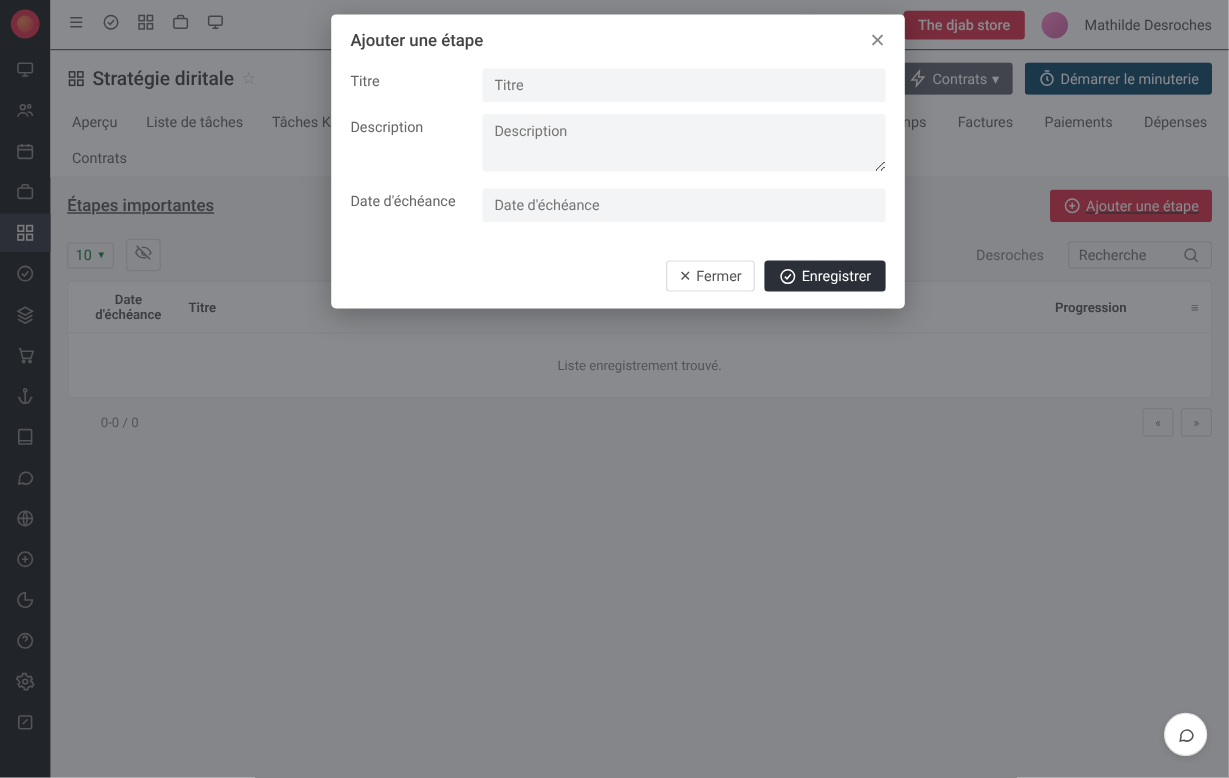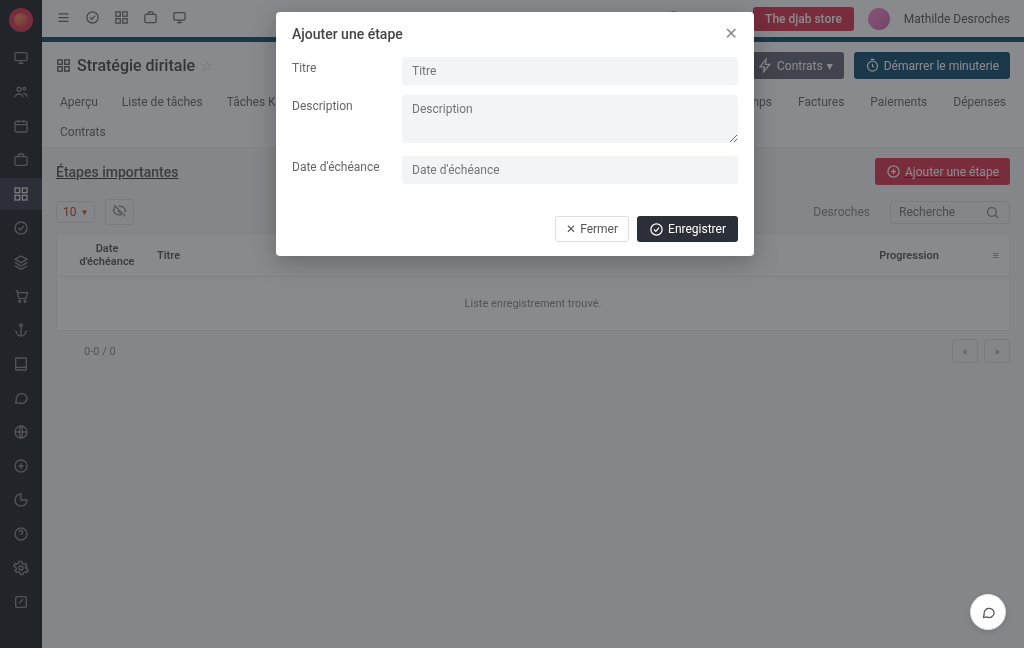--- a/index.html
+++ b/index.html
@@ -7,21 +7,21 @@
 
 .sidebar-dark { position: absolute; left: 0; top: 0; width: 42px; height: 648px; background: #1a1d23; display: flex; flex-direction: column; align-items: center; padding-top: 8px; gap: 2px; }
 .sidebar-dark .logo { width: 24px; height: 24px; background: #d9304c; border-radius: 50%; margin-bottom: 8px; position: relative; }
 .sidebar-dark .logo::after { content: ""; position: absolute; width: 14px; height: 14px; left: 5px; top: 5px; background: radial-gradient(circle at 30% 30%, #e85, #d9304c); border-radius: 50%; }
 .sidebar-dark .nav-item { width: 42px; height: 32px; display: flex; align-items: center; justify-content: center; color: #888; cursor: pointer; }
 .sidebar-dark .nav-item.active { background: #323640; color: #ddd; }
 .sidebar-dark .nav-item svg { width: 16px; height: 16px; }
 
 .main-area { position: absolute; left: 42px; top: 0; right: 0; bottom: 0; }
 
-.top-header { height: 42px; display: flex; align-items: center; padding: 0 14px; background: #fff; border-bottom: 5px solid #0c4a6e; gap: 12px; }
+.top-header { height: 42px; display: flex; align-items: center; padding: 0 14px; background: #fff; border-bottom: 1px solid #0c4a6e; gap: 12px; }
 .top-header .left-icons { display: flex; gap: 14px; color: #666; }
 .top-header .spacer { flex: 1; }
 .top-header .right-icons { display: flex; align-items: center; gap: 14px; color: #666; }
 .btn-store { background: #d9304c; color: #fff; padding: 5px 12px; border-radius: 3px; font-size: 12px; font-weight: 500; cursor: pointer; }
 .avatar { width: 22px; height: 22px; border-radius: 50%; background: linear-gradient(135deg,#f8c,#c6a); }
 .user-name { font-size: 12px; color: #555; }
 
 .page-header { background: #fff; padding: 10px 14px 0; border-bottom: 1px solid #eee; }
 .title-row { display: flex; align-items: center; gap: 10px; margin-bottom: 8px; }
 .title-row h1 { font-size: 16px; font-weight: 500; color: #444; display: flex; align-items: center; gap: 6px; }
@@ -36,21 +36,21 @@
 .tabs-row { display: flex; gap: 16px; font-size: 12px; color: #666; overflow: hidden; }
 .tabs-row .tab { padding: 8px 4px; cursor: pointer; white-space: nowrap; }
 .tabs-row .tab.secondary-row { padding-top: 8px; padding-bottom: 8px; }
 .tabs-row .right-tabs { margin-left: auto; display: flex; gap: 18px; }
 
 .section-header { display: flex; align-items: center; padding: 10px 14px; text-decoration: underline; }
 .section-header h2 { font-size: 14px; font-weight: 500; color: #555; }
 .section-header .spacer { flex: 1; }
 
 .toolbar-row { display: flex; align-items: center; padding: 4px 14px 8px; gap: 10px; }
-.page-size { border: 1px solid #ddd; border-radius: 3px; padding: 3px 6px; font-size: 12px; color: #c2410c; display: flex; align-items: center; gap: 4px; }
+.page-size { border: 1px solid #ddd; border-radius: 3px; padding: 3px 6px; font-size: 12px; color: #15803d; display: flex; align-items: center; gap: 4px; }
 .eye-btn { border: 1px solid #ddd; border-radius: 3px; padding: 3px 6px; color: #888; }
 .toolbar-row .spacer { flex: 1; }
 .print-link { color: #888; font-size: 12px; padding-right: 10px; cursor: pointer; }
 .search-box { border: 1px solid #ddd; border-radius: 3px; padding: 3px 8px; display: flex; align-items: center; gap: 6px; width: 120px; color: #888; font-size: 12px; }
 .search-box input { border: none; outline: none; width: 80px; font-size: 12px; background: transparent; }
 
 .table-wrap { padding: 0 14px; }
 .table-head { display: flex; align-items: center; background: #fff; border: 1px solid #eee; border-radius: 3px 3px 0 0; padding: 8px 10px; font-size: 11px; font-weight: 600; color: #555; }
 .col-date { width: 80px; text-align: center; }
 .col-title { flex: 1; padding-left: 10px; }

